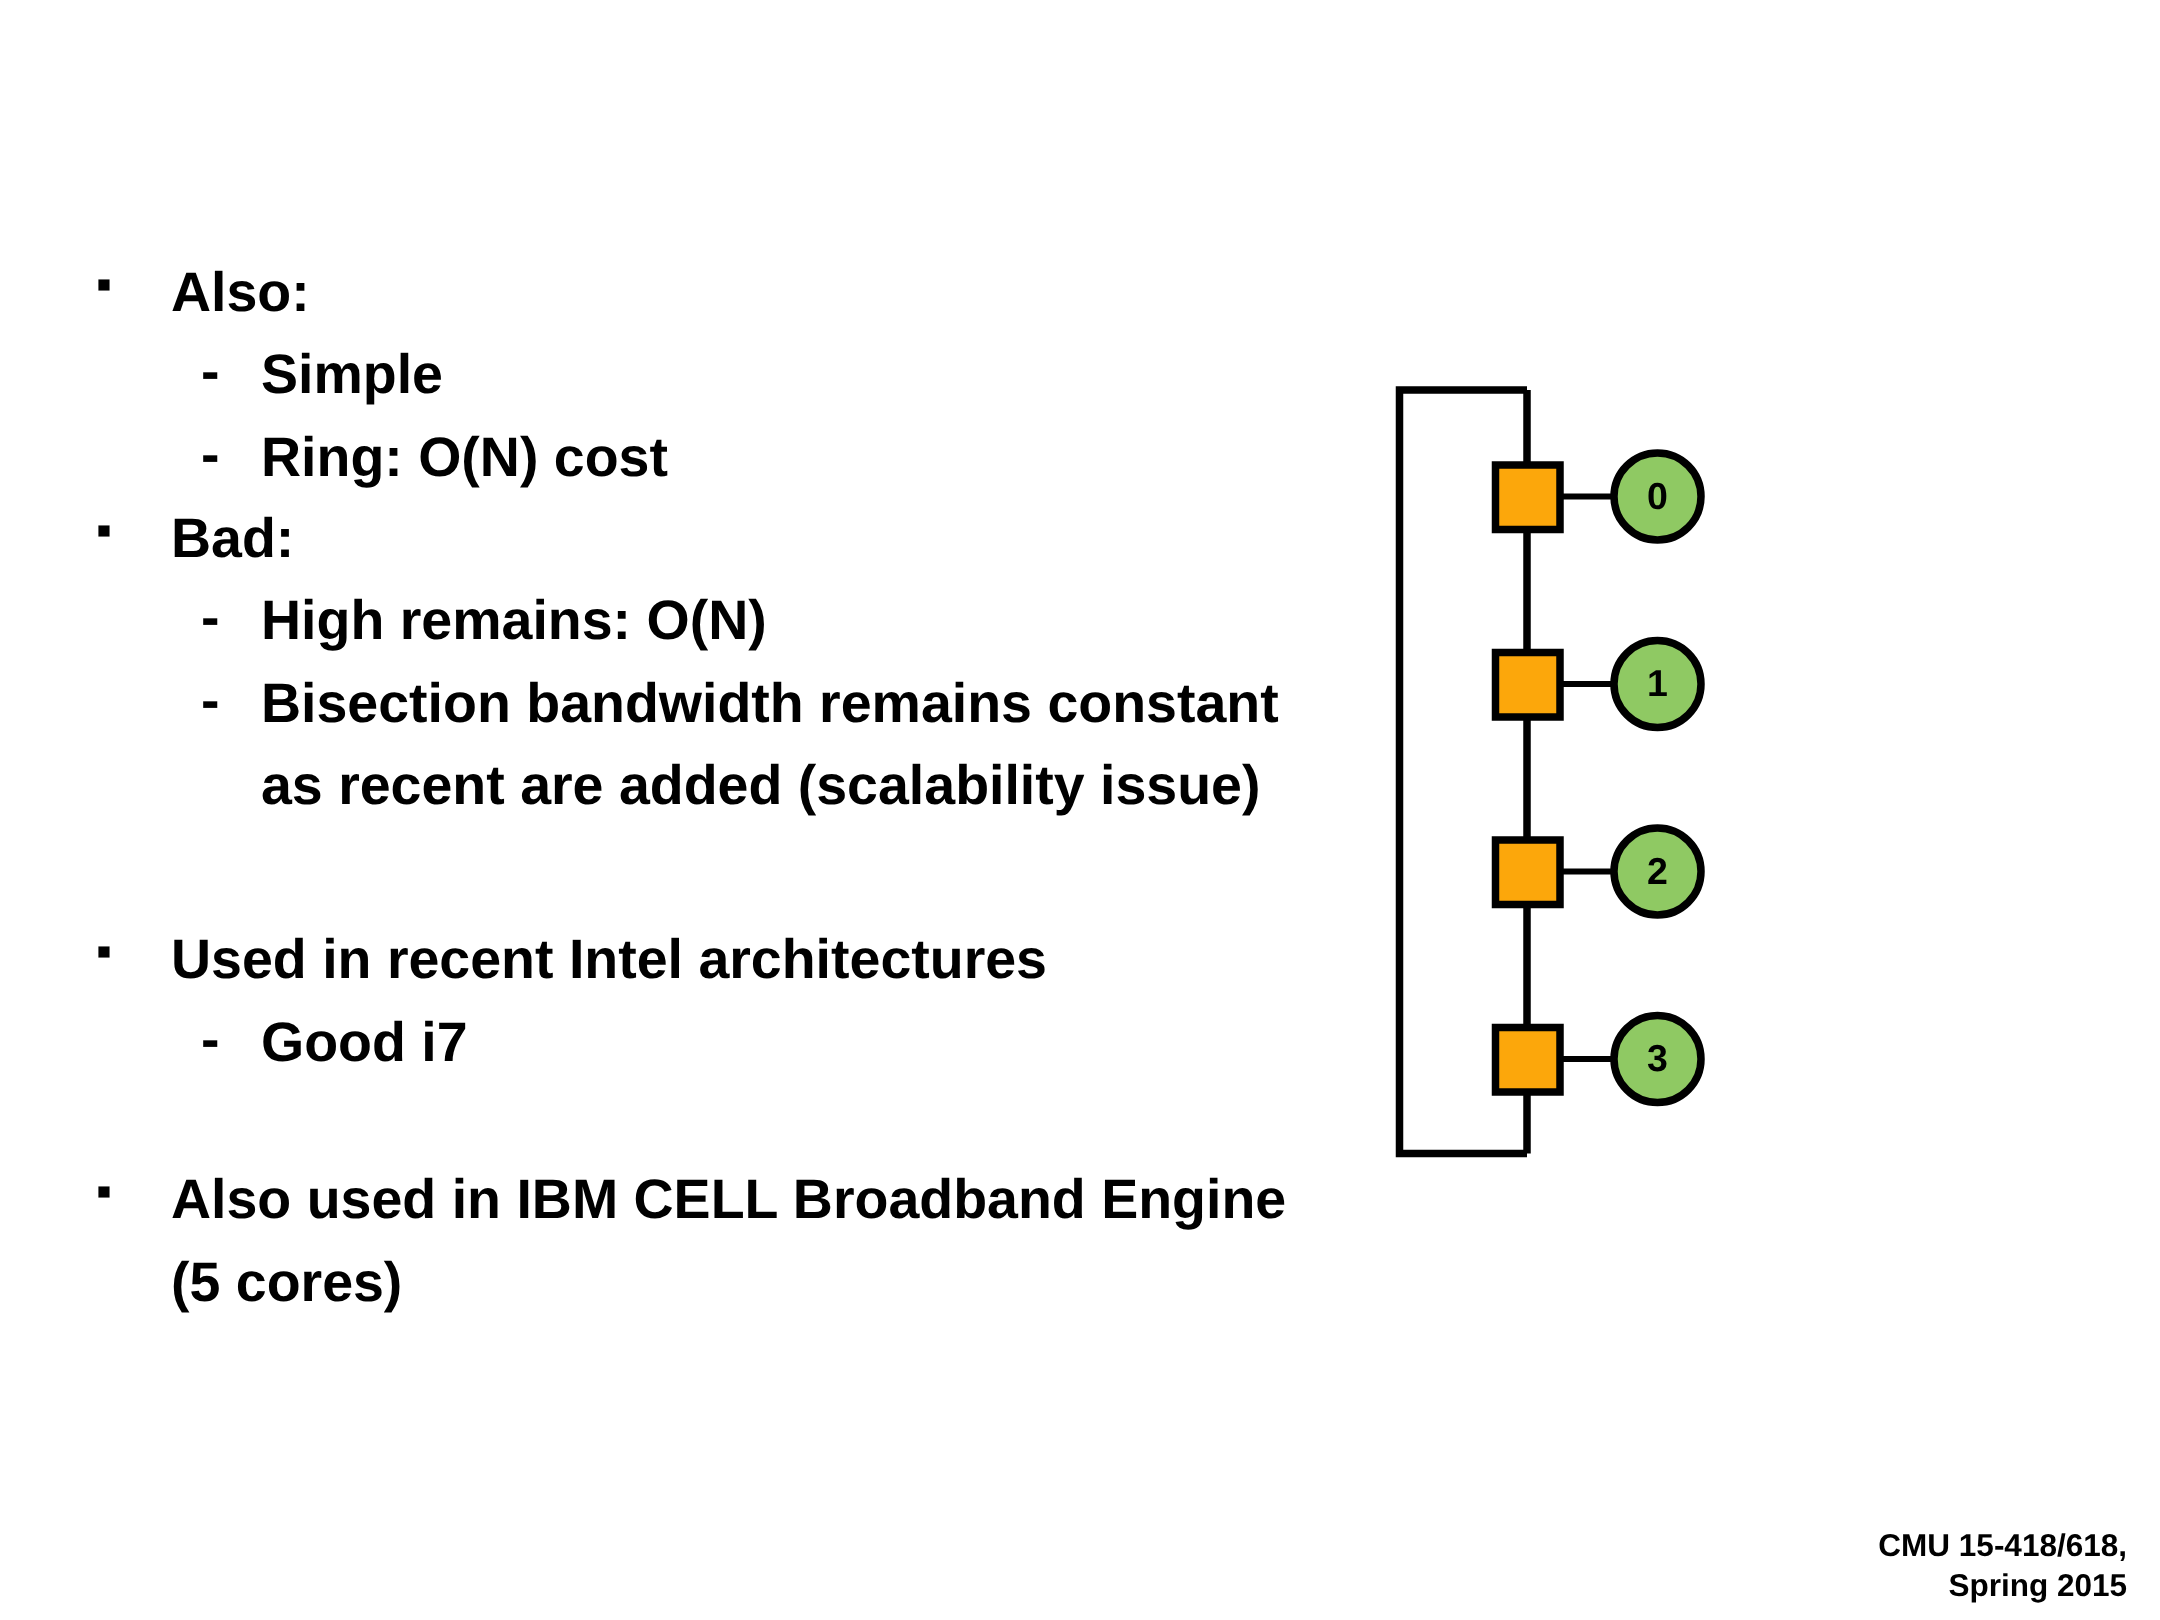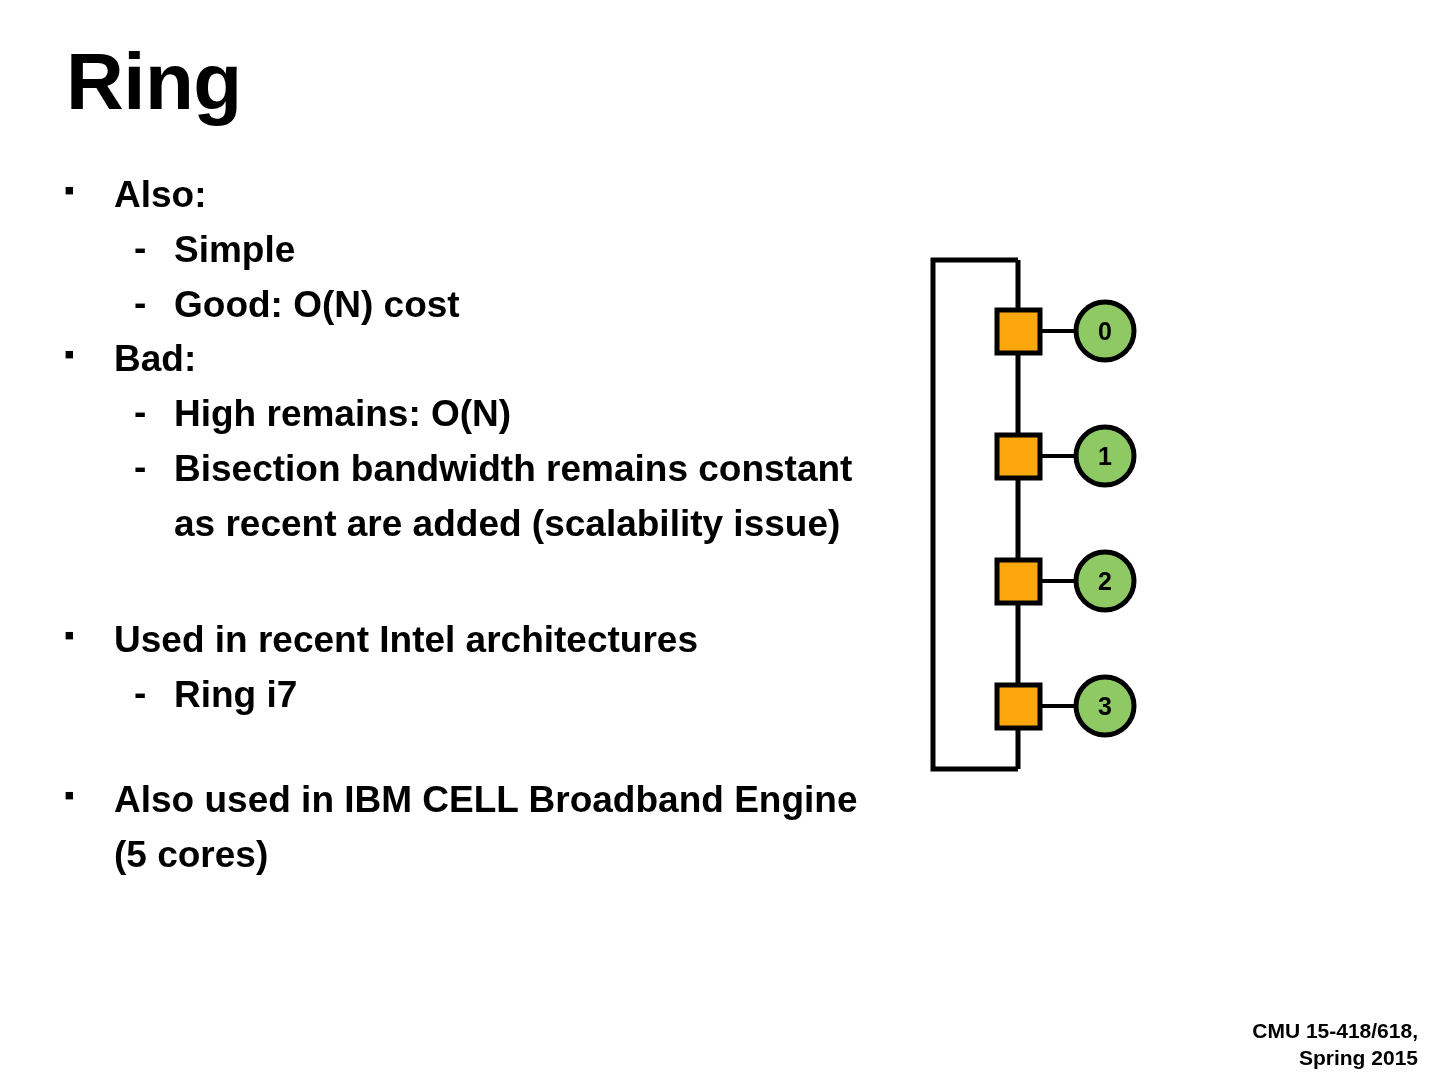--- a/index.html
+++ b/index.html
@@ -103,37 +103,36 @@
     line-height: 1.28;
     color: #000000;
     margin-left: 44px;
   }
 </style>
 </head>
 <body>
 
 <div id="slide">
 
-  <div id="slide-title">Ring</div>
 
   <div id="body-list">
 
     <div class="bullet-l1">
       <span class="marker-sq">▪</span>
       <span class="btext">Also:</span>
     </div>
 
     <div class="bullet-l2">
       <span class="marker-dash">-</span>
       <span class="btext">Simple</span>
     </div>
 
     <div class="bullet-l2">
       <span class="marker-dash">-</span>
-      <span class="btext">Good: O(N) cost</span>
+      <span class="btext">Ring: O(N) cost</span>
     </div>
 
     <div class="bullet-l1">
       <span class="marker-sq">▪</span>
       <span class="btext">Bad:</span>
     </div>
 
     <div class="bullet-l2">
       <span class="marker-dash">-</span>
       <span class="btext">High remains: O(N)</span>
@@ -146,21 +145,21 @@
 
     <div class="gap-block"></div>
 
     <div class="bullet-l1">
       <span class="marker-sq">▪</span>
       <span class="btext">Used in recent Intel architectures</span>
     </div>
 
     <div class="bullet-l2">
       <span class="marker-dash">-</span>
-      <span class="btext">Ring i7</span>
+      <span class="btext">Good i7</span>
     </div>
 
     <div class="gap-small"></div>
 
     <div class="bullet-l1">
       <span class="marker-sq">▪</span>
       <span class="btext">Also used in IBM CELL Broadband Engine (5 cores)</span>
     </div>
 
   </div>

